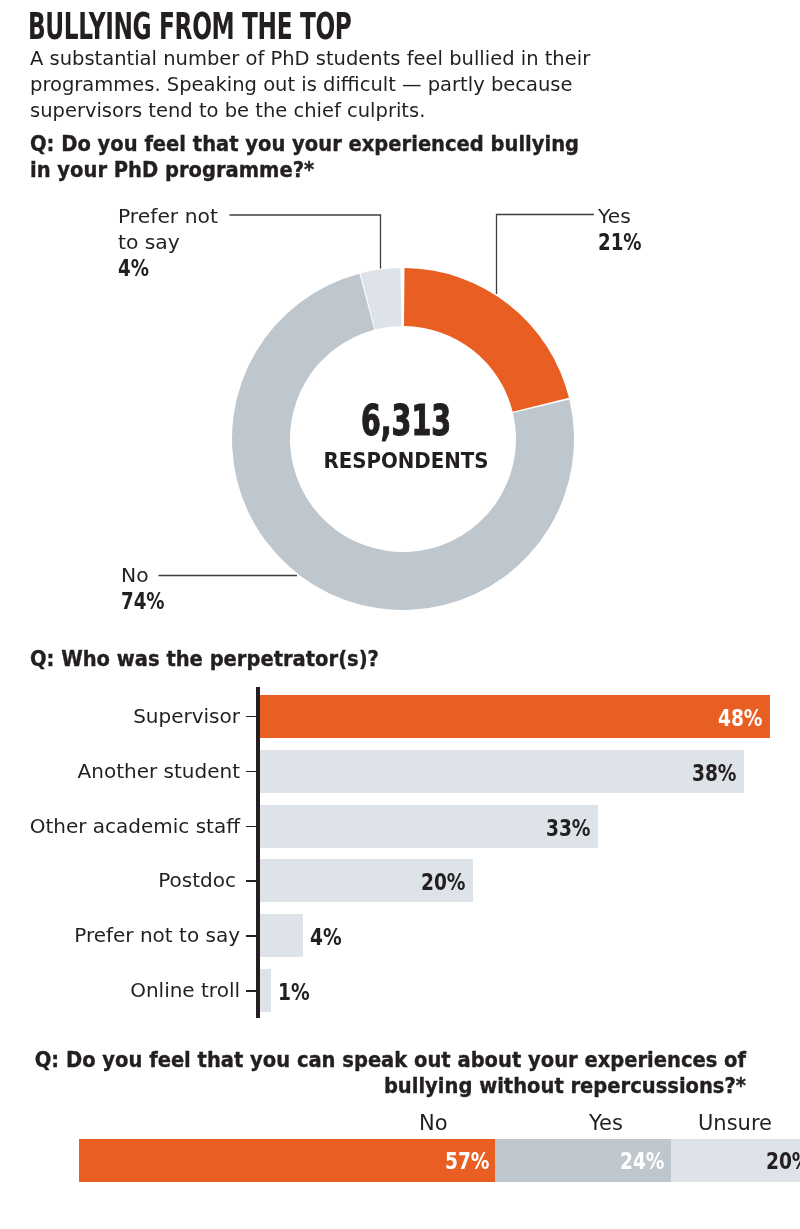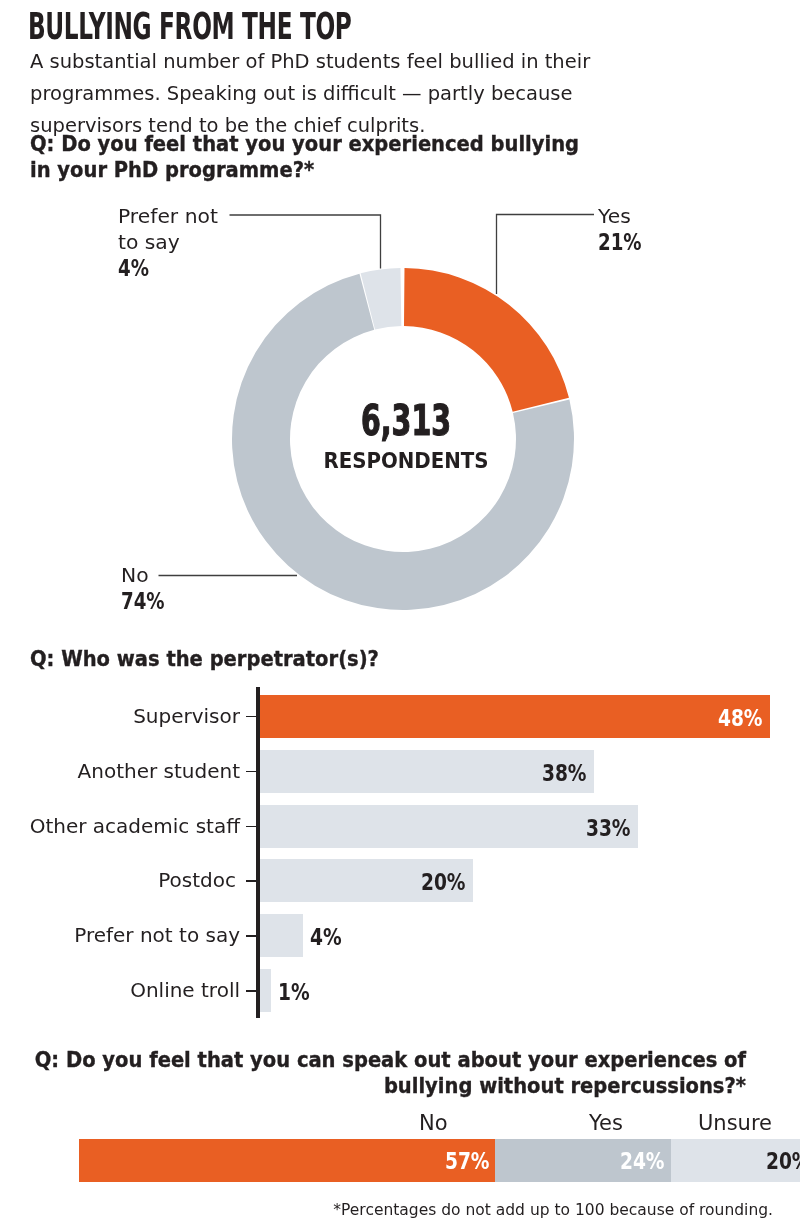--- a/index.html
+++ b/index.html
@@ -1,19 +1,19 @@
 <!DOCTYPE html>
 <html><head>
 <meta charset="utf-8">
 <style>
   html,body{margin:0;padding:0;}
   body{width:800px;height:1229px;background:#ffffff;font-family:"Liberation Sans",sans-serif;color:#231f20;overflow:hidden;position:relative;}
   .page{position:absolute;left:0;top:0;width:800px;height:1229px;}
   .title{position:absolute;left:28px;top:7px;font-family:"DejaVu Sans Condensed","DejaVu Sans",sans-serif;font-weight:bold;font-size:37px;letter-spacing:-0.5px;color:#231f20;transform:scaleX(0.698);transform-origin:left top;white-space:nowrap;line-height:40px;}
-  .subtitle{position:absolute;left:30px;top:46px;width:620px;font-family:"DejaVu Sans",sans-serif;font-size:19.5px;line-height:32px;color:#231f20;}
+  .subtitle{position:absolute;left:30px;top:46px;width:620px;font-family:"DejaVu Sans",sans-serif;font-size:19.5px;line-height:26px;color:#231f20;}
   .q{position:absolute;font-family:"DejaVu Sans Condensed","DejaVu Sans",sans-serif;font-weight:bold;font-size:21.7px;line-height:26px;color:#231f20;-webkit-text-stroke:0.35px #231f20;}
   .q1{left:30px;top:131px;width:560px;}
   .lbl-pns .lbl-t{width:112px;}
   .donutwrap{position:absolute;left:0;top:187px;width:800px;height:440px;}
   .donutwrap svg{position:absolute;left:0;top:0;}
   .lbl{position:absolute;font-family:"DejaVu Sans",sans-serif;font-size:20.3px;line-height:26px;color:#231f20;}
   .lbl-v{font-family:"DejaVu Sans Condensed","DejaVu Sans",sans-serif;font-weight:bold;font-size:23px;line-height:26px;transform:scaleX(0.88);transform-origin:left center;}
   .lbl-pns{left:118px;top:16px;}
   .lbl-yes{left:598px;top:16px;}
   .lbl-no{left:121px;top:375px;}
@@ -90,28 +90,28 @@
         <div class="brow" style="top: 694.7px; height: 43px; width: 800px;">
           <div class="bcat">Supervisor</div>
           <div class="btick"></div>
           <div class="bfill" style="width: 510px; background: rgb(233, 95, 35); text-align: center;">
             <div class="bval inside" style="color: rgb(255, 255, 255);">48%</div>
           </div>
         </div>
         <div class="brow" style="top: 749.63px; height: 43px; width: 800px;">
           <div class="bcat">Another student</div>
           <div class="btick"></div>
-          <div class="bfill" style="width: 334px; background: rgb(222, 227, 233);">
+          <div class="bfill" style="width: 444px; background: rgb(222, 227, 233); padding-left: 40px;">
             <div class="bval inside" style="color: rgb(35, 31, 32);">38%</div>
           </div>
         </div>
         <div class="brow" style="top: 804.56px; height: 43px; width: 800px;">
           <div class="bcat">Other academic staff</div>
           <div class="btick"></div>
-          <div class="bfill" style="width: 378px; background: rgb(222, 227, 233);">
+          <div class="bfill" style="width: 338px; background: rgb(222, 227, 233);">
             <div class="bval inside" style="color: rgb(35, 31, 32);">33%</div>
           </div>
         </div>
         <div class="brow" style="top: 859.49px; height: 43px; width: 796px;">
           <div class="bcat">Postdoc</div>
           <div class="btick"></div>
           <div class="bfill" style="width: 212.5px; background: rgb(222, 227, 233);">
             <div class="bval inside" style="color: rgb(35, 31, 32);">20%</div>
           </div>
         </div>
@@ -143,14 +143,13 @@
         </div>
         <div class="sseg" style="width: 175.366px; background: rgb(190, 198, 206);">
           <div class="sval" style="color: rgb(255, 255, 255);">24%</div>
         </div>
         <div class="sseg" style="width: 146.139px; background: rgb(222, 227, 233);">
           <div class="sval" style="color: rgb(35, 31, 32);">20%</div>
         </div>
       </div>
   </div>
 
-  <div class="footnote">*Percentages do not add up to 100 because of rounding.</div>
 </div>
 
 </body></html>

